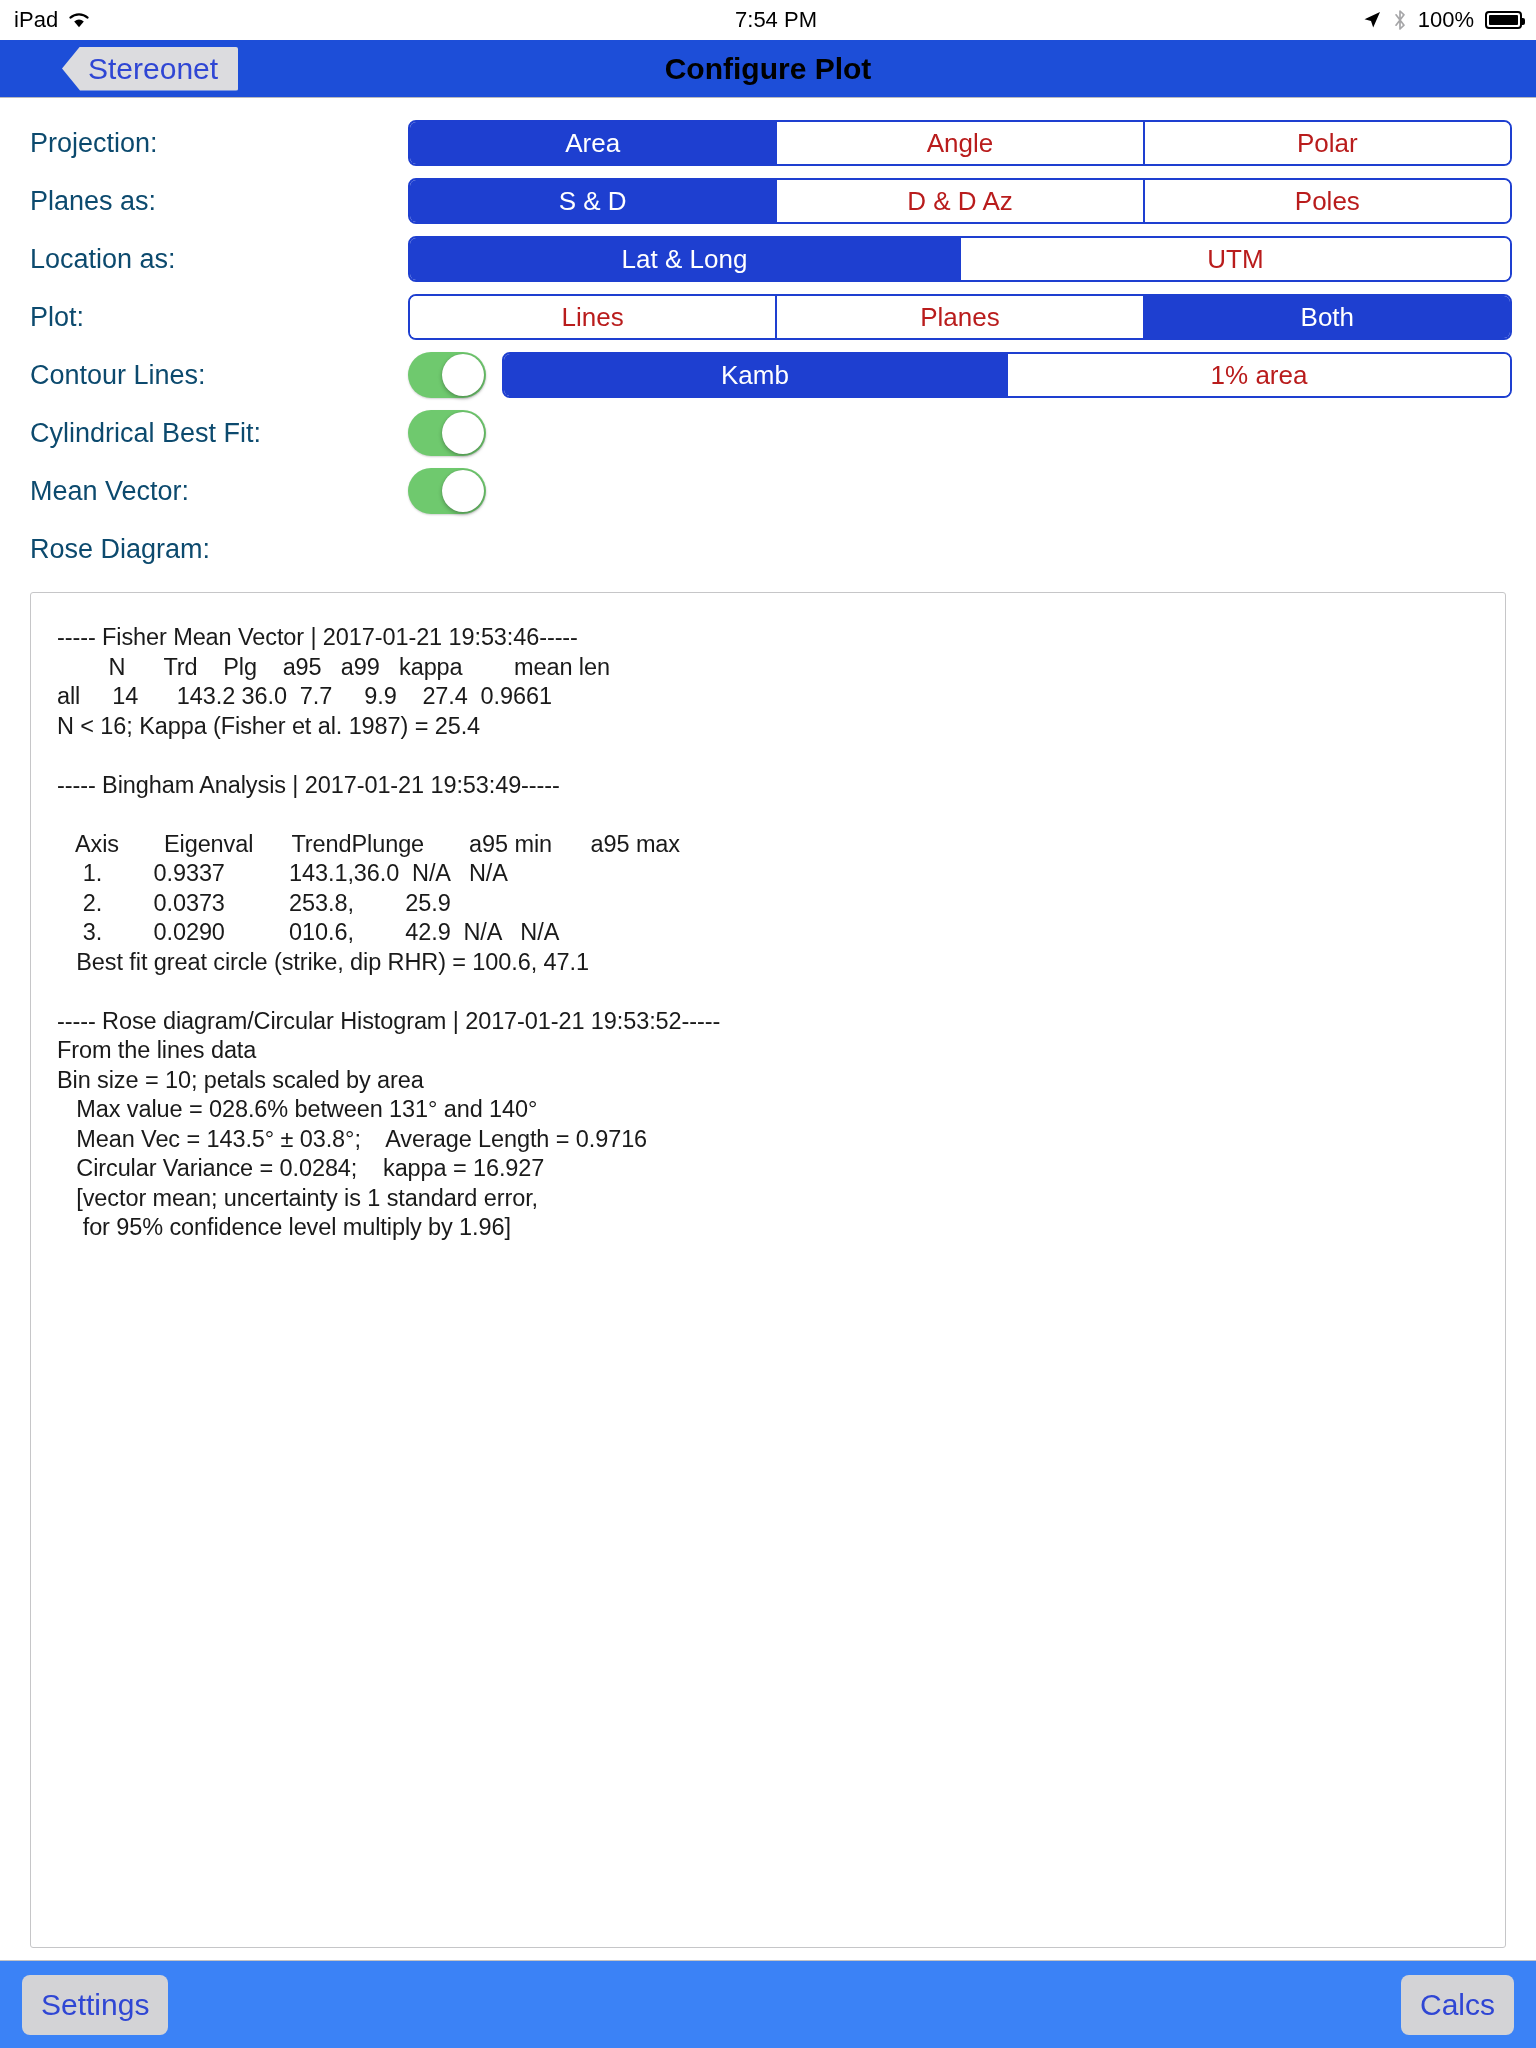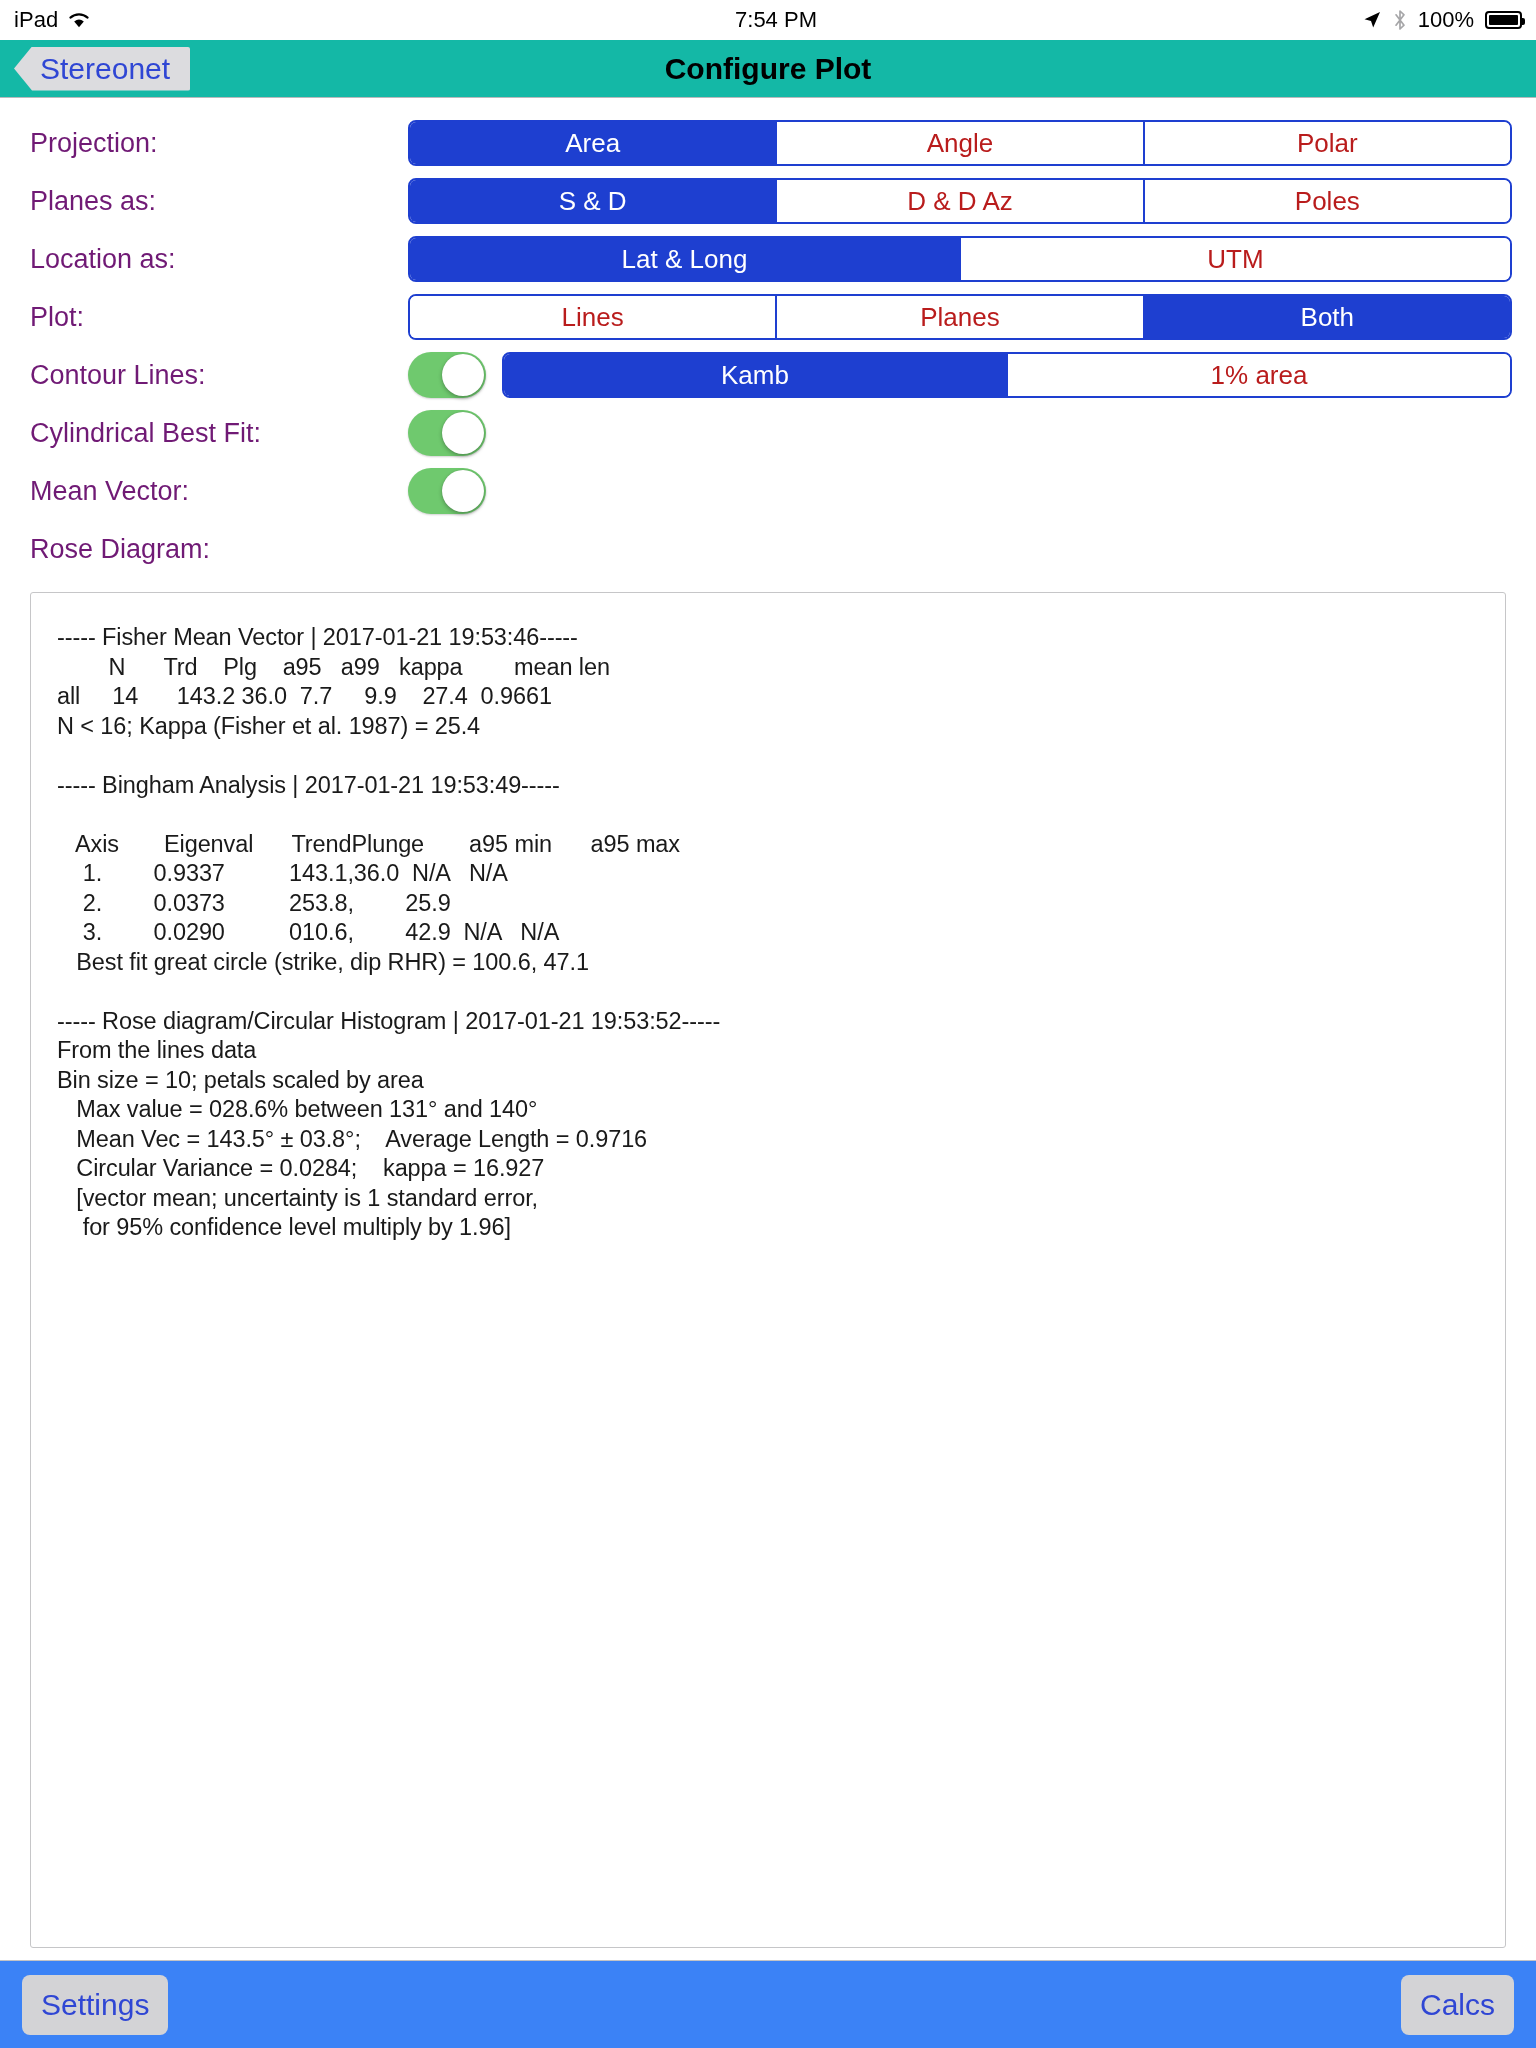--- a/index.html
+++ b/index.html
@@ -58,21 +58,22 @@
   .battery-fill { position: absolute; inset: 2px; background: #000; border-radius: 1px; }
 
   
   .nav-bar {
     height: 58px;
     flex: 0 0 58px;
     position: relative;
     display: flex;
     align-items: center;
     border-bottom: 1px solid #b9b9bc;
-    background: #14b8a6;
+    background: #1d4ed8;
+    padding-left: 48px;
   }
   .back-button {
     margin-left: 14px;
     height: 44px;
     padding: 0 20px 0 26px;
     background: #dcdcdf;
     color: #2f46d4;
     font-size: 30px;
     display: flex;
     align-items: center;
@@ -94,21 +95,21 @@
     flex: 0 0 auto;
     padding: 16px 0 6px 0;
   }
   .row {
     display: flex;
     align-items: center;
     height: 58px;
     padding: 0 24px 0 30px;
   }
   .row-label {
-    color: #701a75;
+    color: #0c4a6e;
     font-size: 27px;
     width: 378px;
     flex: 0 0 378px;
     white-space: nowrap;
   }
   .row-controls {
     flex: 1 1 auto;
     display: flex;
     align-items: center;
     gap: 0;

